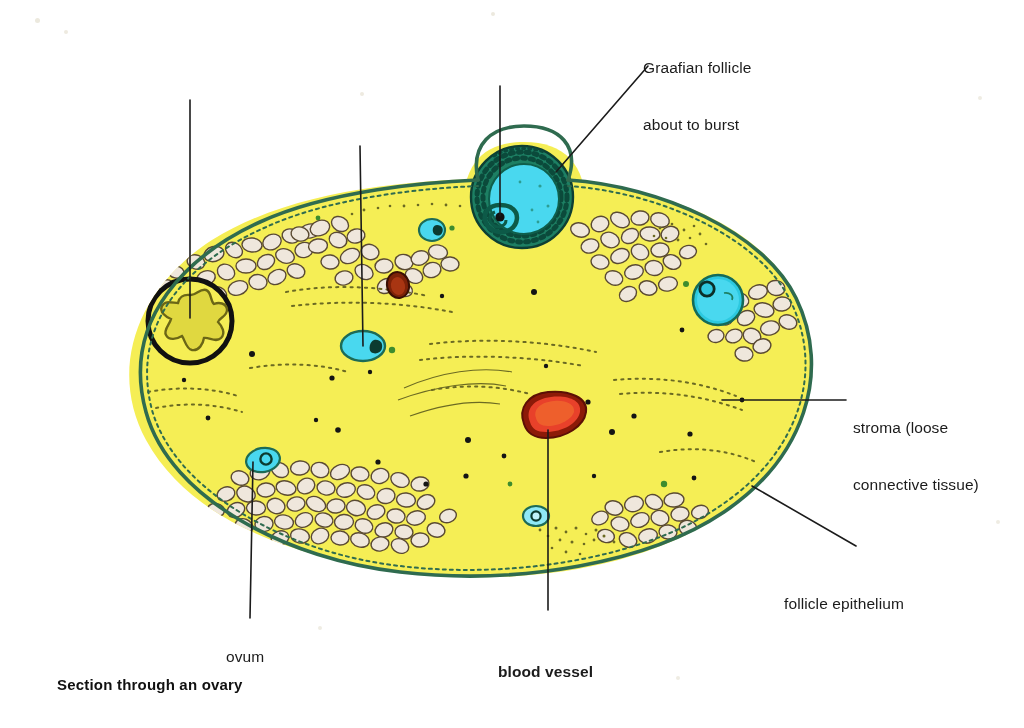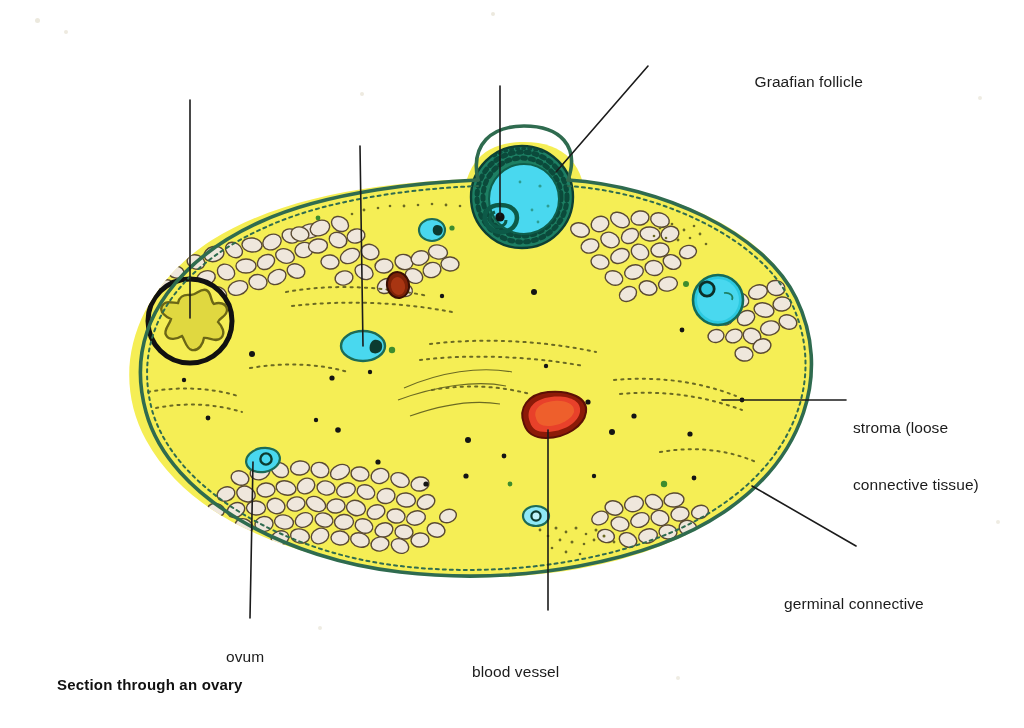--- a/index.html
+++ b/index.html
@@ -470,34 +470,35 @@
       <line x1="856" y1="546" x2="752" y2="486"></line>
       <line x1="548" y1="610" x2="548" y2="430"></line>
       <line x1="250" y1="618" x2="253" y2="462"></line>
     </g>
 
   </svg>
 
 
 
 
-  <div class="lbl l" style="left:643px; top:35px; width:220px;text-align:right;">
+  <div class="lbl l" style="left:643px; top:21px; width:220px;">
     <div>Graafian follicle</div>
+    <div>about to burst</div>
   </div>
 
   <div class="lbl l" style="left:853px; top:381px; width:180px;">
     <div>stroma (loose</div>
     <div>connective tissue)</div>
   </div>
 
   <div class="lbl l" style="left:784px; top:557px; width:210px;">
-    <div>germinal connective</div>
+    <div>follicle epithelium</div>
   </div>
 
-  <div class="lbl l" style="left:472px; top:625px; width:130px;">
+  <div class="lbl l" style="left:498px; top:625px; width:130px;font-weight:bold;">
     <div>blood vessel</div>
   </div>
 
   <div class="lbl l" style="left:226px; top:610px; width:80px;">
     <div>ovum</div>
   </div>
 
   <div class="title">Section through an ovary</div>
 
   <div class="speck" style="left:35px;  top:18px;  width:5px; height:5px; background:#ece9de;"></div>

